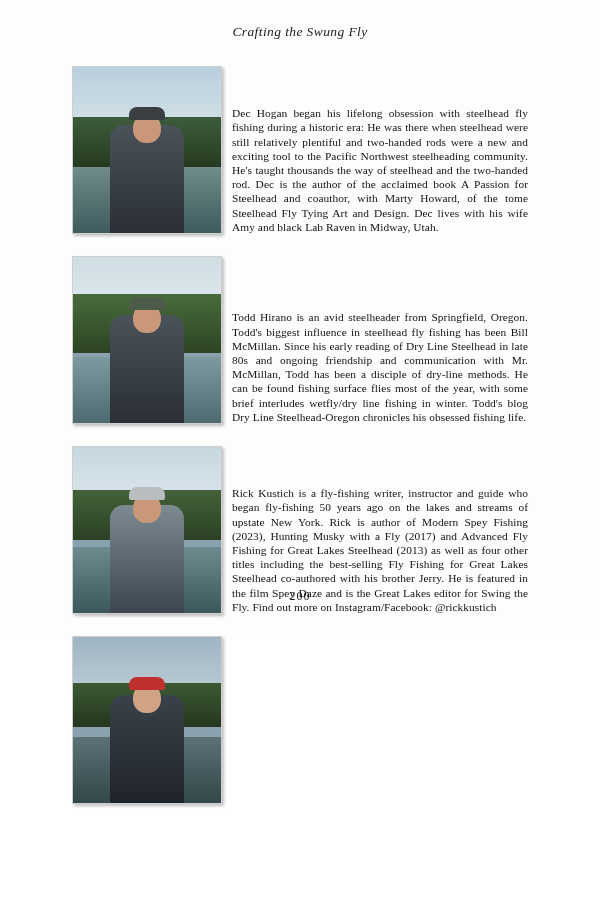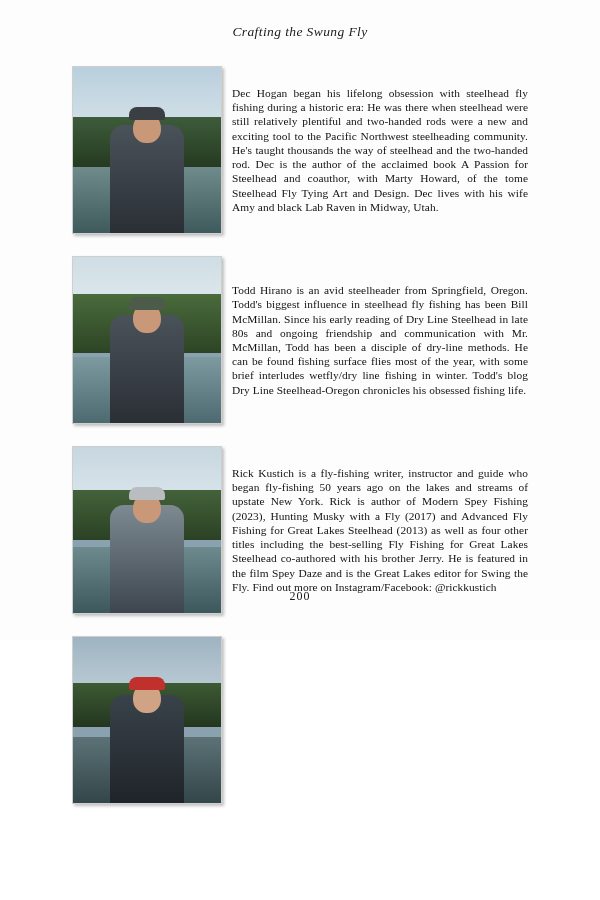--- a/index.html
+++ b/index.html
@@ -35,21 +35,21 @@
     color: #1a1a1a;
   }
   .content {
     position: absolute;
     top: 66px;
     left: 72px;
     width: 456px;
   }
   .bio {
     display: flex;
-    align-items: center;
+    align-items: flex-end;
     margin-bottom: 22px;
   }
   .photo-wrap {
     width: 148px;
     flex: 0 0 148px;
     margin-right: 12px;
   }
   .photo {
     width: 148px;
     height: 166px;

